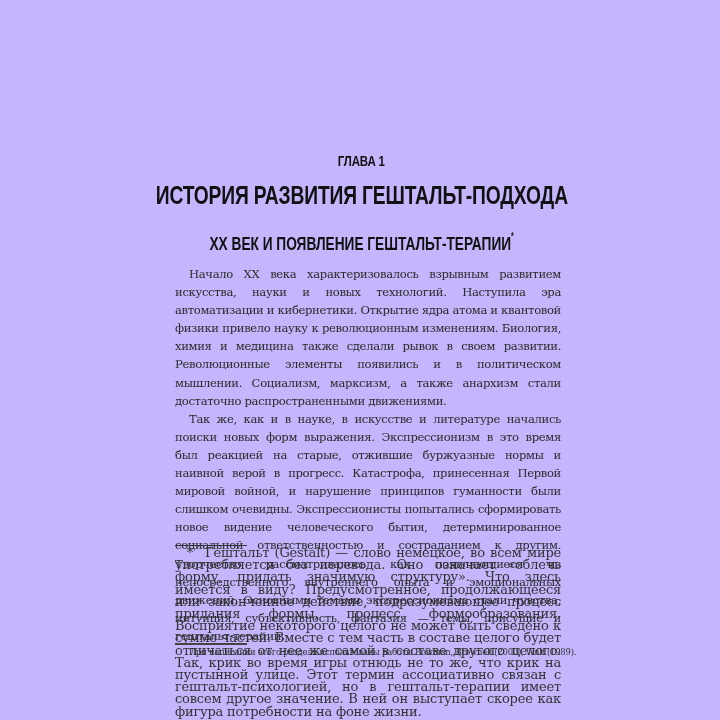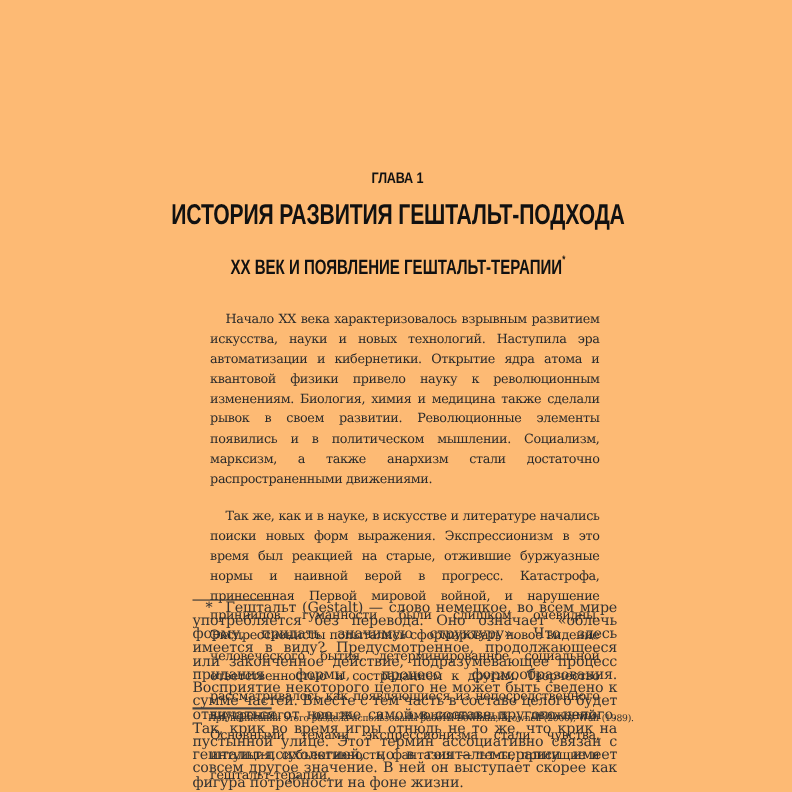--- a/index.html
+++ b/index.html
@@ -11,21 +11,21 @@
       width: 720px;
       height: 720px;
       position: relative;
       overflow: hidden;
       color: #2a2a2a;
     }
     .page {
       position: absolute;
       left: 0; top: 0;
       width: 720px; height: 720px;
-      background: #fdba74;
+      background: #c4b5fd;
     }
     .chapter-label {
       position: absolute;
       top: 153px;
       left: 0; width: 720px;
       text-align: center;
       font-family: "Liberation Sans", sans-serif;
       font-weight: bold;
       font-size: 14px;
       letter-spacing: -0.2px;
@@ -72,21 +72,21 @@
       top: 265px;
       width: 386px;
       font-family: "DejaVu Serif", serif;
       font-size: 11.6px;
       line-height: 18.1px;
       color: #2b2b2b;
       text-align: justify;
       hyphens: manual;
     }
     .body-text p {
-      margin: 16px;
+      margin: 0;
       text-indent: 14px;
       letter-spacing: -0.35px;
     }
     .footnote-rule {
       position: absolute;
       left: 175px;
       top: 545px;
       width: 72px;
       height: 0;
       border-top: 1px solid #333;

